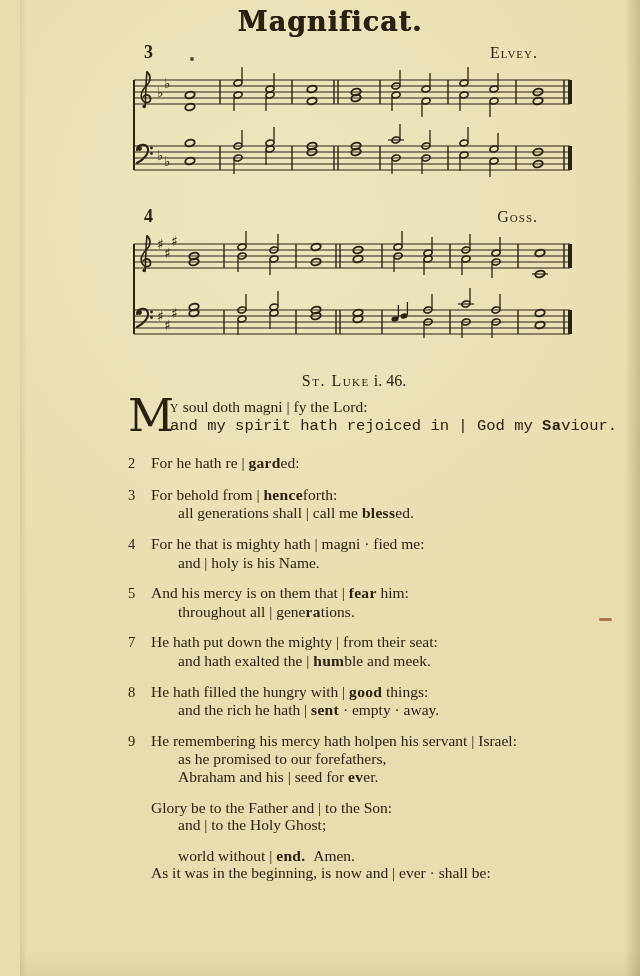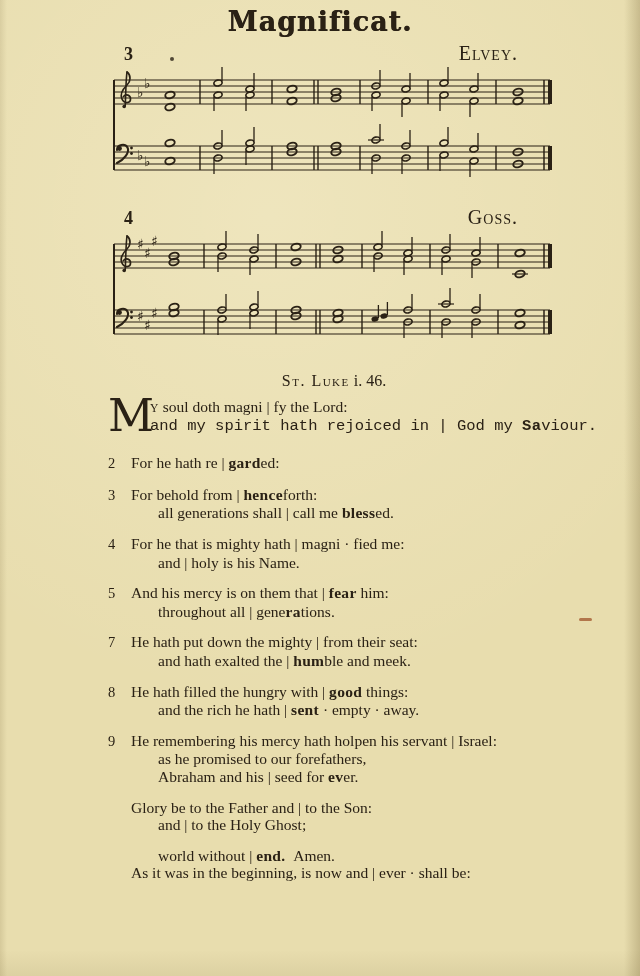--- a/index.html
+++ b/index.html
@@ -4,31 +4,31 @@
 <style>
   html,body{margin:0;padding:0;}
   body{width:640px;height:976px;position:relative;overflow:hidden;
        font-family:"Liberation Serif",serif;color:#2a2115;background:#e8ddae;}
   .page{position:absolute;inset:0;
     background:
       radial-gradient(120% 80% at 42% 22%, rgba(255,250,228,0.28), rgba(255,250,228,0) 62%),
       linear-gradient(to left, rgba(118,100,54,0.30), rgba(118,100,54,0) 16px),
       linear-gradient(to right, rgba(118,100,54,0.16), rgba(118,100,54,0) 7px),
       linear-gradient(to top, rgba(118,100,54,0.10), rgba(118,100,54,0) 26px),
-      #e8ddae;}
+      #e8ddae; margin-left: 20px;}
   .title{position:absolute;top:6px;left:0;width:100%;margin:0;text-align:center;
     font-family:"DejaVu Serif",serif;font-size:27px;font-weight:bold;letter-spacing:1px;
     text-shadow:0.5px 0 0 currentColor;}
   .chant{position:absolute;left:108px;width:448px;}
   #chant3{top:42px;}
   #chant4{top:206px;}
   .chant-head{display:flex;justify-content:space-between;align-items:baseline;
     padding:0 38px 0 16px;height:20px;}
   .cnum{font-size:18px;font-weight:bold;}
-  .ccomp{font-variant:small-caps;font-size:20px;letter-spacing:1px;}
+  .ccomp{font-variant:small-caps;font-size:16px;letter-spacing:1px;}
   .music{display:block;margin-top:-2px;}
   .scripture{position:absolute;top:372px;left:54px;width:560px;text-align:center;font-size:16px;}
   .sccaps{font-variant:small-caps;letter-spacing:1.5px;}
   .canticle{position:absolute;top:398px;left:108px;width:526px;font-size:15.5px;line-height:17.6px;}
   .verse{margin-bottom:13px;}
   .dropverse{margin-bottom:19px;}
   .dropverse::after{content:"";display:block;clear:both;}
   .vnum{display:inline-block;width:23px;font-size:14.5px;}
   .line.cont{margin-left:50px;}
   .dropverse .line.cont{margin-left:0;font-family:Liberation Mono, monospace;}

